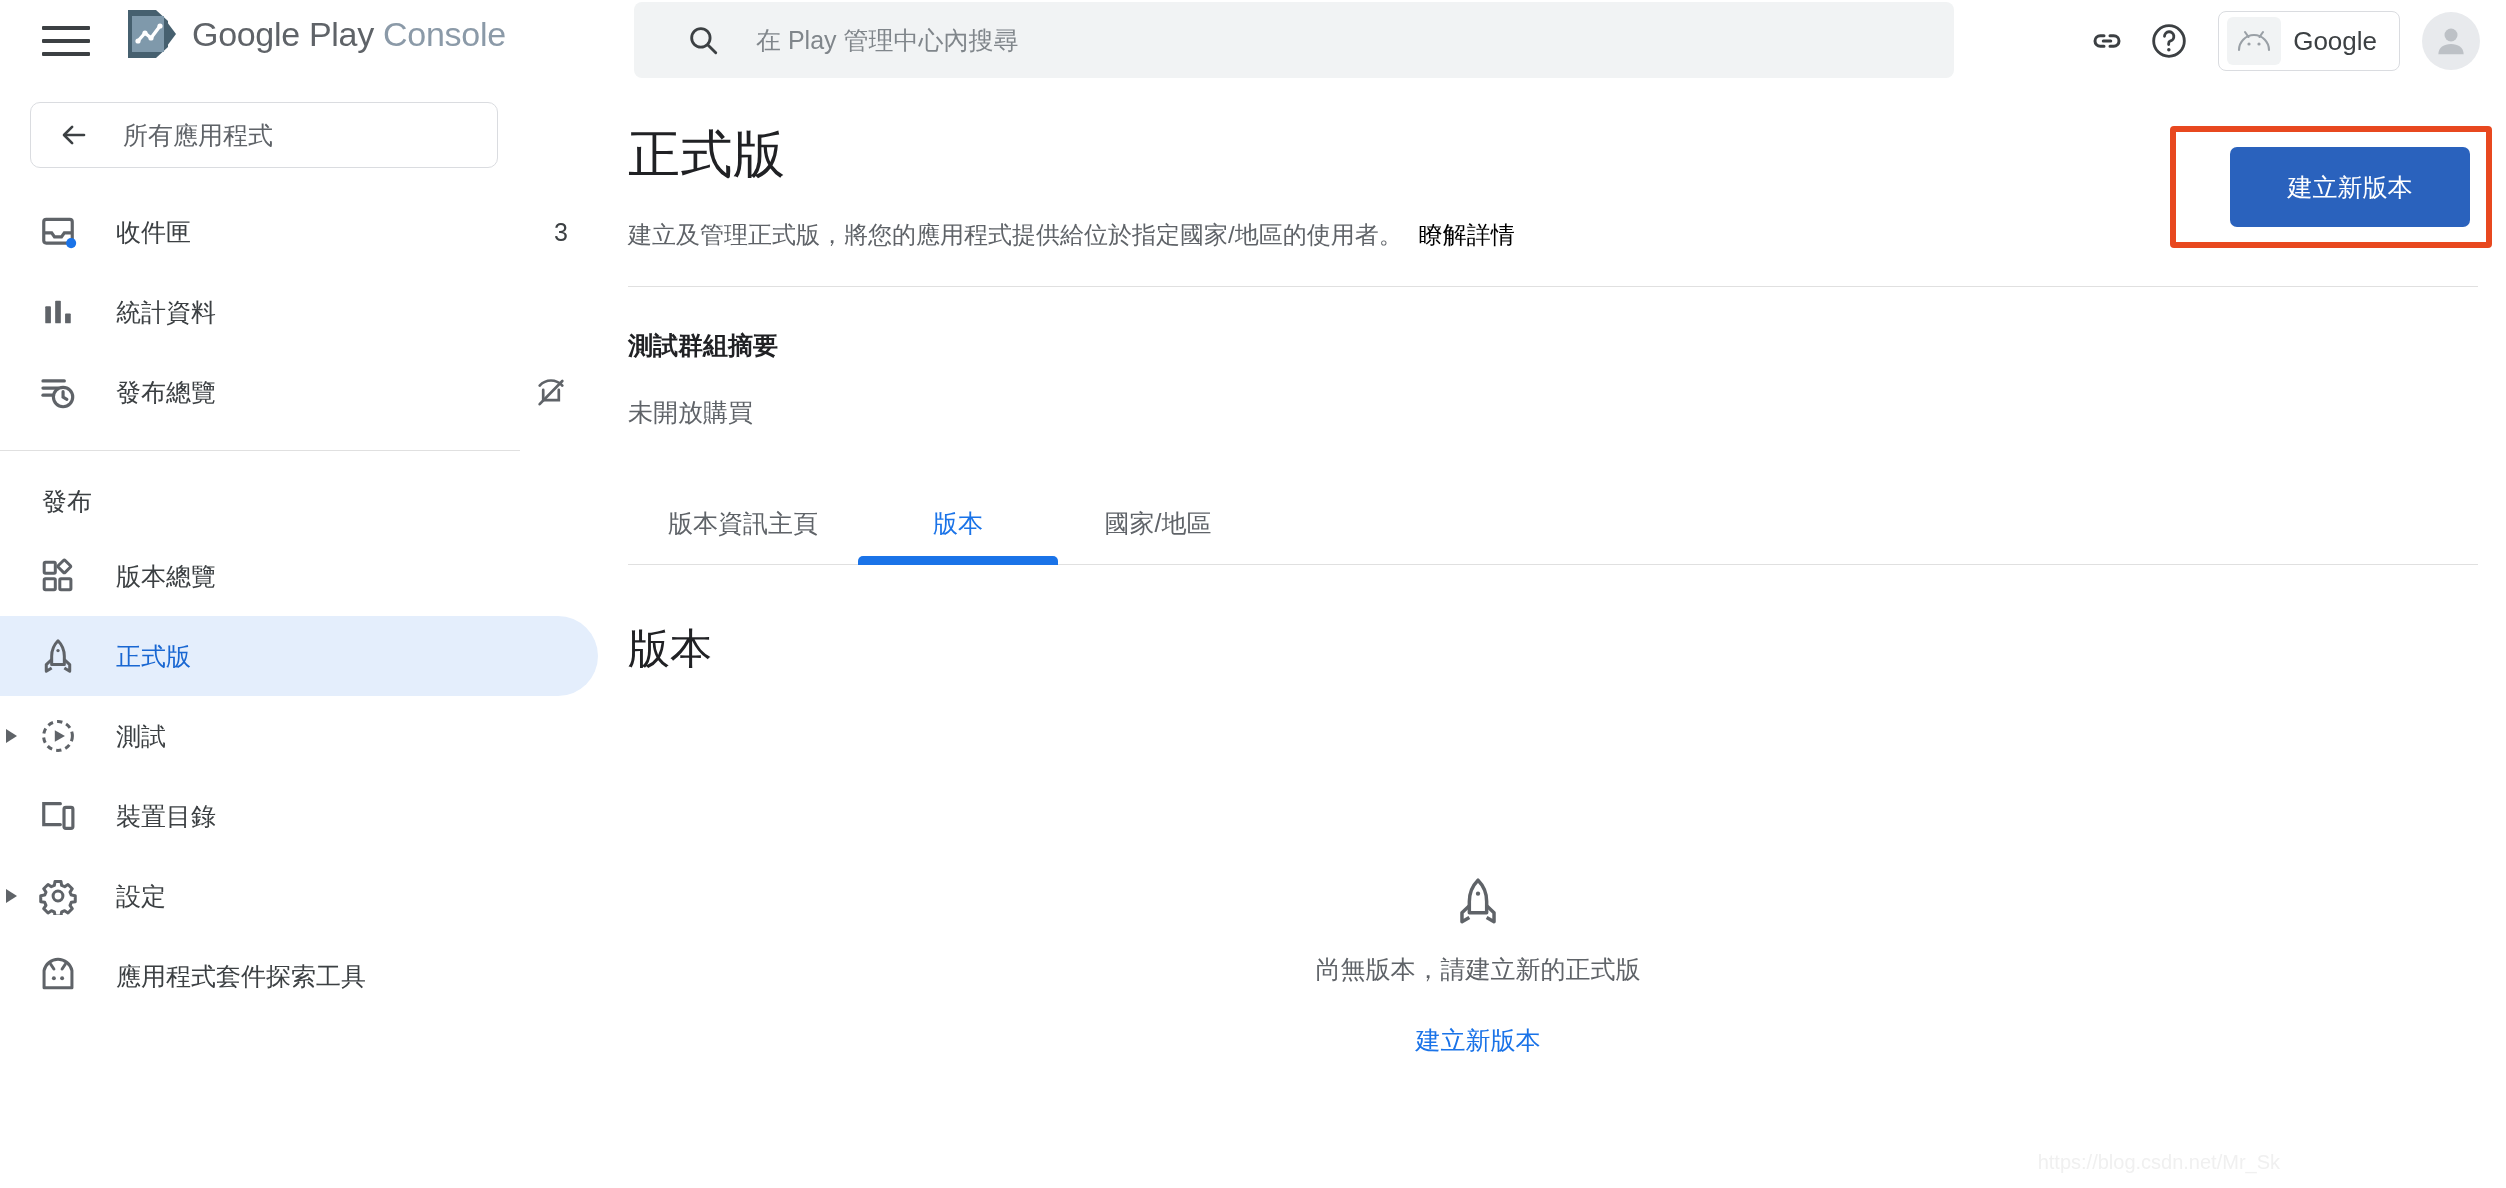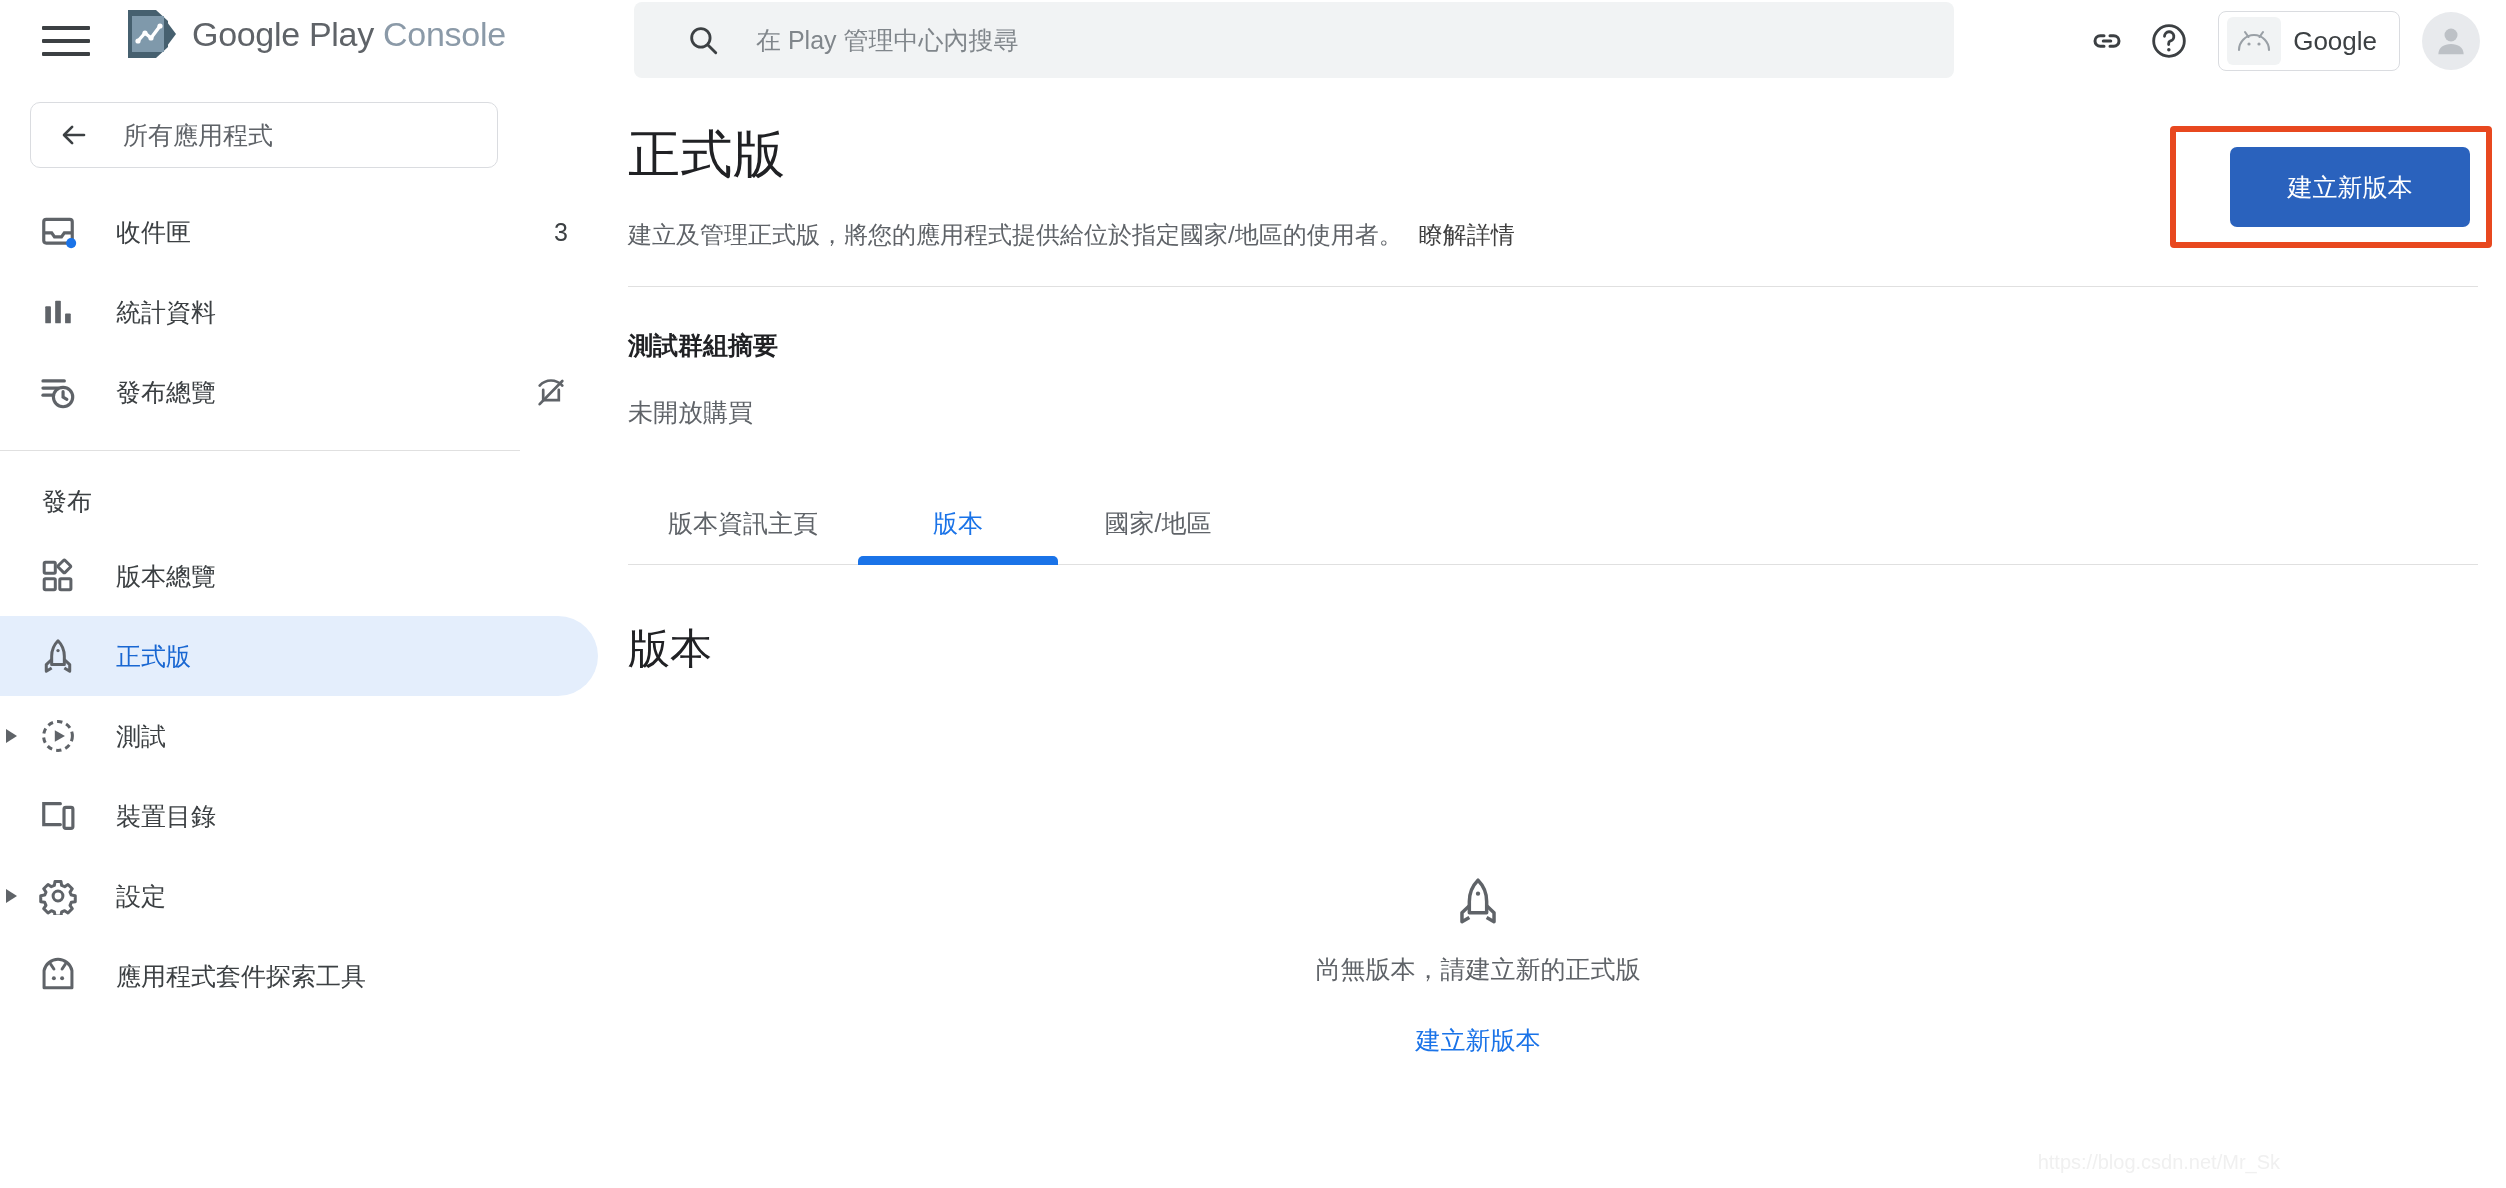--- a/index.html
+++ b/index.html
@@ -103,21 +103,21 @@
     font-size: 25px; color: #3c4043; padding: 34px 0 18px 42px; font-weight: 400;
   }
 
   
   .main { position: absolute; left: 628px; top: 82px; width: 1878px; height: 1106px; }
   .main-inner { position: relative; padding: 38px 0 0 0; }
 
   .page-head { position: relative; padding: 0 64px 0 0; }
   .page-title { font-size: 52px; color: #202124; font-weight: 400; letter-spacing: 0.5px; }
   .page-desc { margin-top: 28px; font-size: 24px; color: #5f6368; line-height: 1.4; }
-  .page-desc .more { color: #404040; cursor: pointer; margin-left: 16px; }
+  .page-desc .more { color: #000000; cursor: pointer; margin-left: 16px; }
 
   .head-divider { height: 1px; background: #e0e0e0; margin: 34px 0 0 0; width: 1850px; }
 
   .summary-title { margin-top: 42px; font-size: 25px; color: #202124; font-weight: 700; }
   .summary-status { margin-top: 34px; font-size: 25px; color: #5f6368; }
 
   .tabs {
     margin-top: 60px; position: relative; height: 76px;
     display: flex; align-items: flex-start; width: 1850px;
   }

